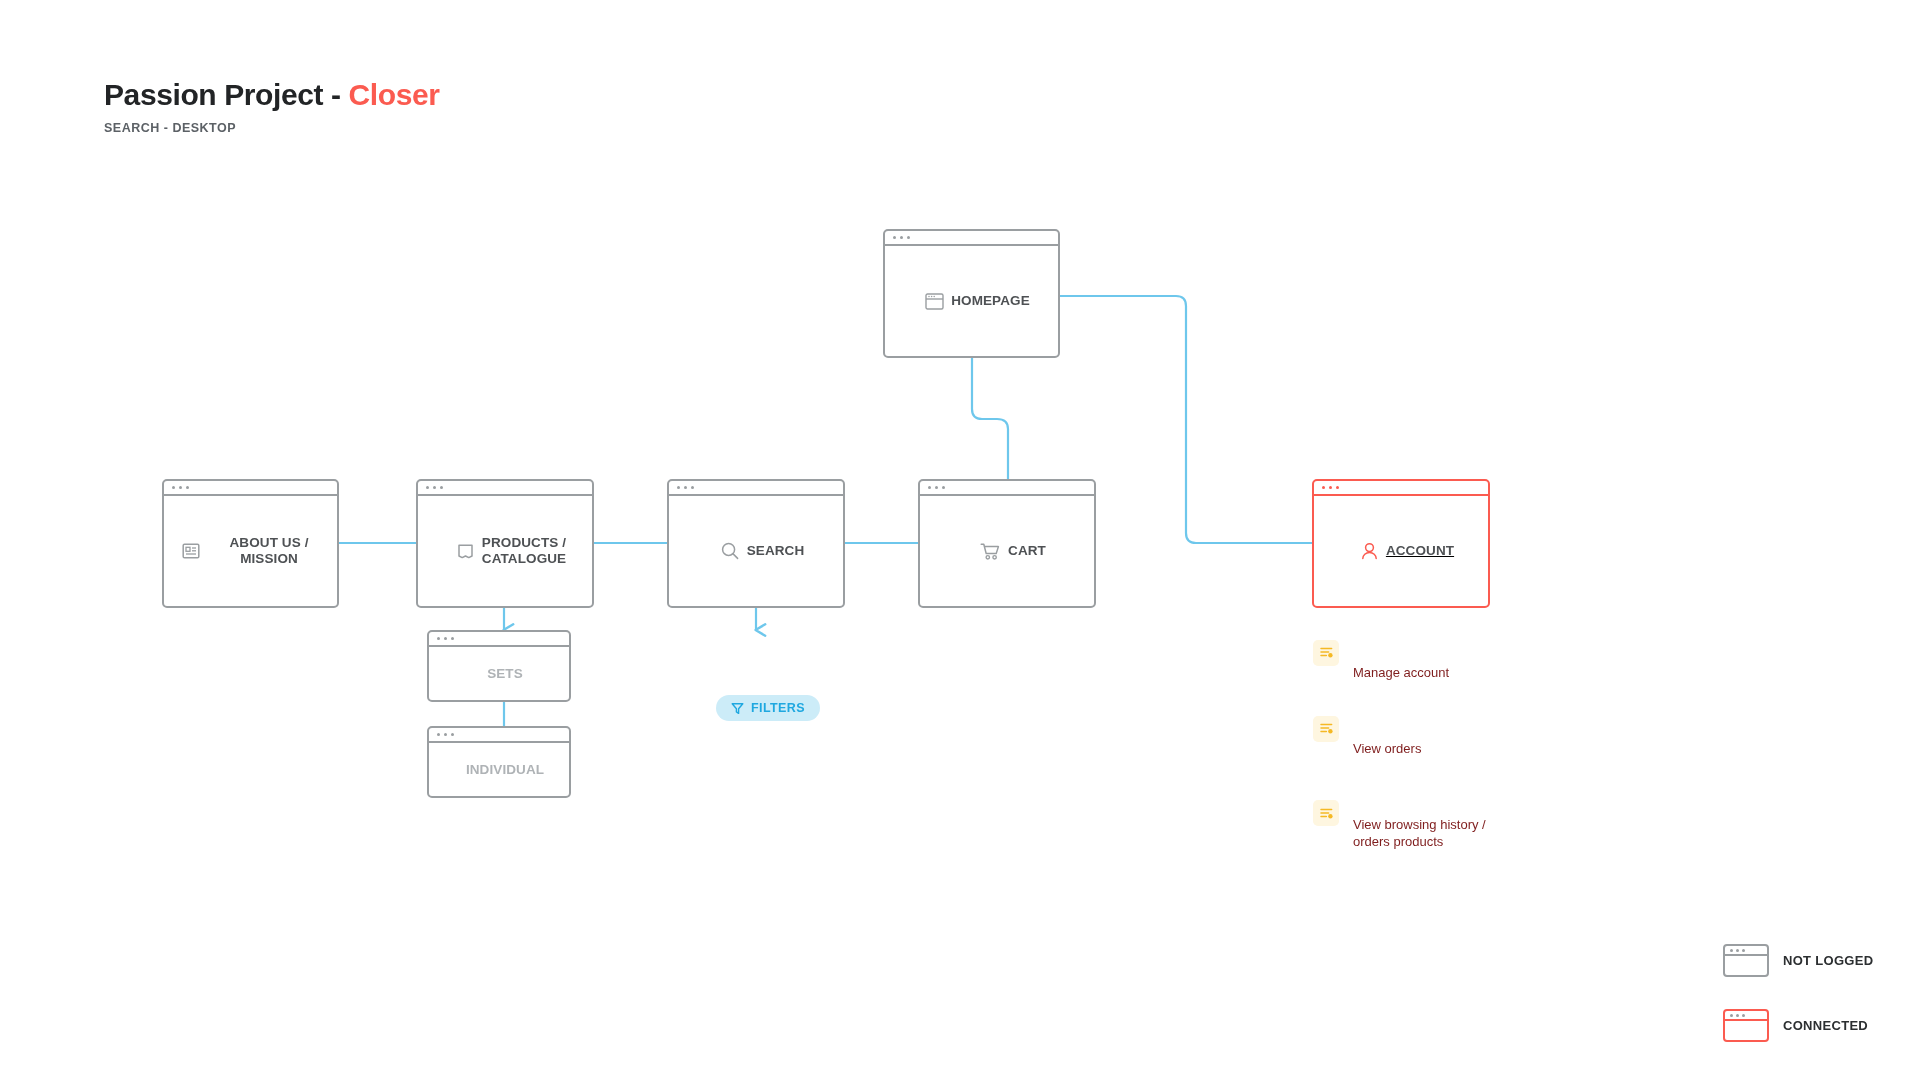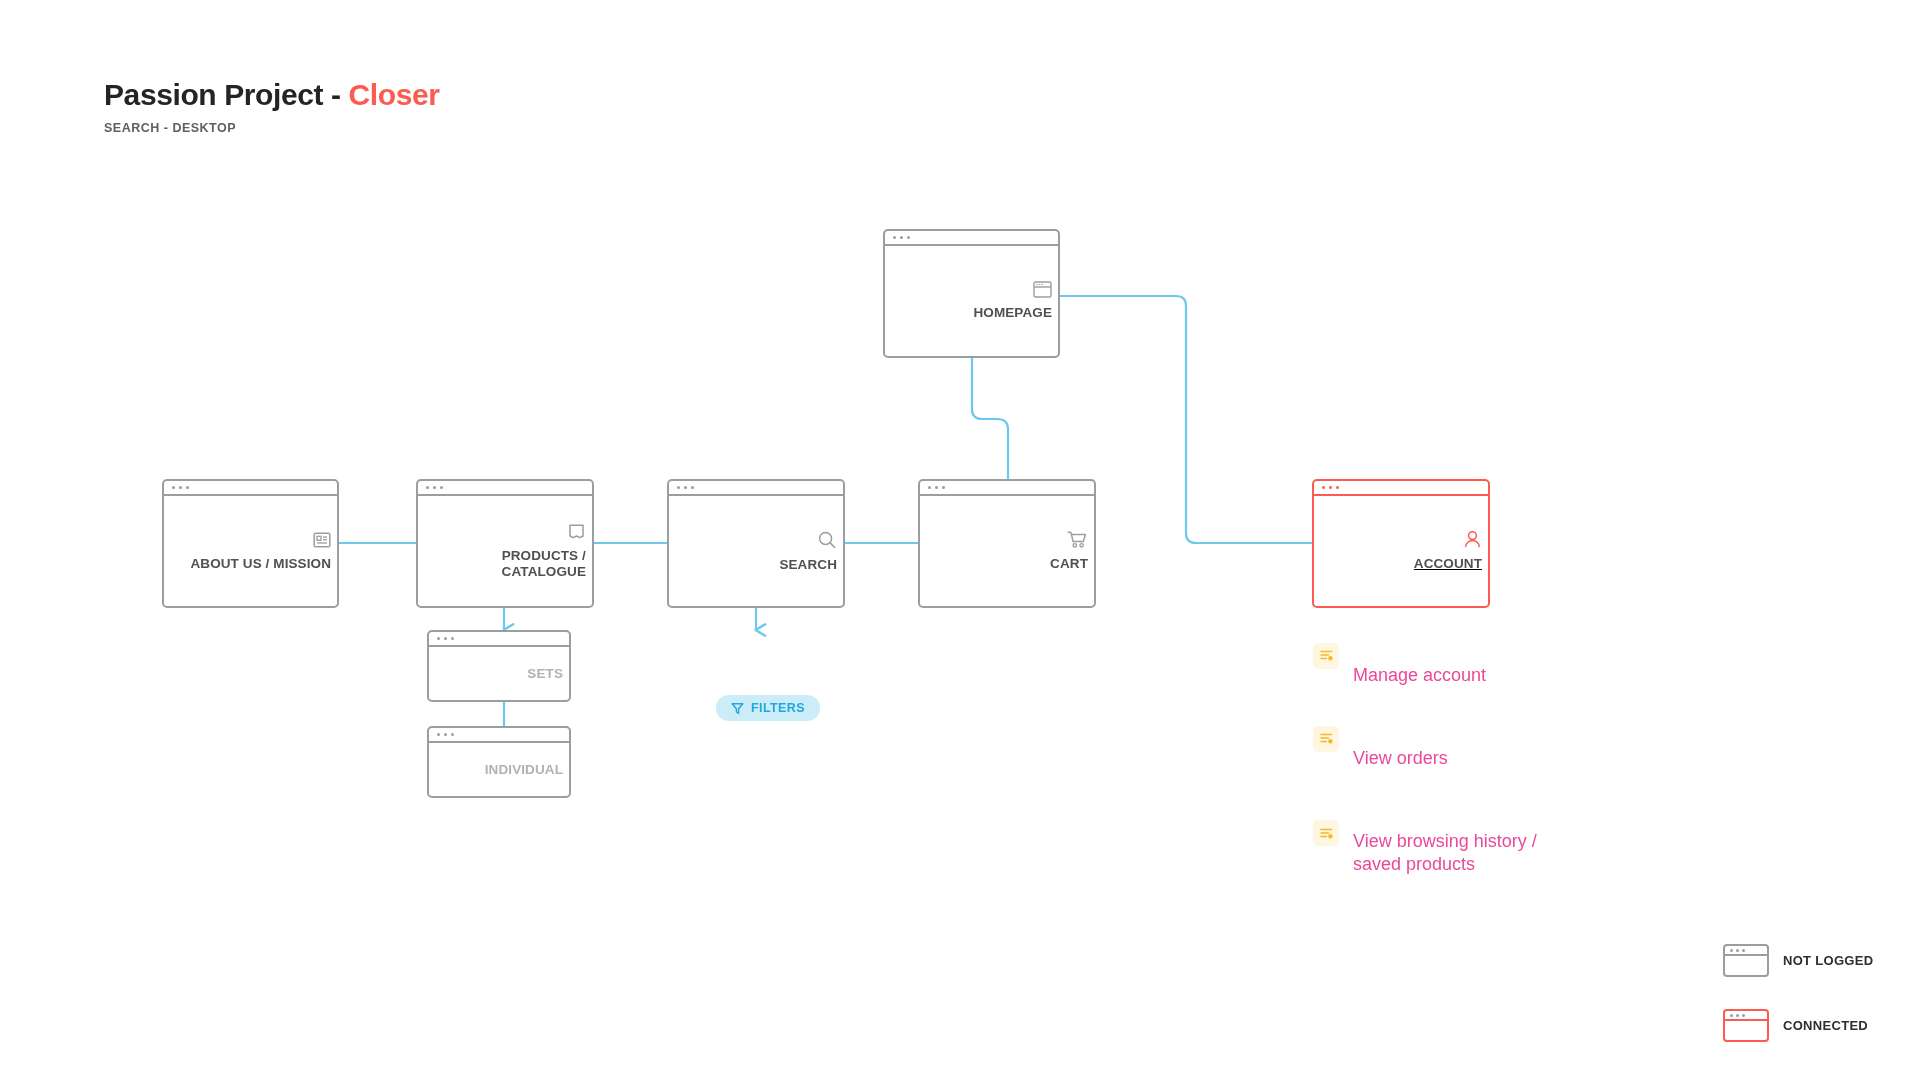--- a/index.html
+++ b/index.html
@@ -71,22 +71,22 @@
   .dot {
     width: 3px; height: 3px;
     border-radius: 50%;
     background: #9A9EA1;
   }
   .node.connected .dot { background: #FB5B50; }
 
   .node-body {
     flex: 1 1 auto;
     display: flex;
-    flex-direction: column;
-    align-items: flex-end;
+    flex-direction: row;
+    align-items: center;
     justify-content: center;
     gap: 7px;
     padding: 4px 6px;
     position: relative;
     margin-left: 12px;
   }
   .node-icon {
     display: flex;
     align-items: center;
     justify-content: center;
@@ -144,22 +144,22 @@
   .feature-icon {
     width: 26px; height: 26px;
     border-radius: 5px;
     background: #FEF6E0;
     display: flex;
     align-items: center;
     justify-content: center;
     flex: 0 0 auto;
   }
   .feature-label {
-    font-size: 18px;
-    color: #ec4899;
+    font-size: 13px;
+    color: #7f1d1d;
     line-height: 1.32;
     white-space: pre-line;
     margin-top: 40px;
   }
 
   
   #legend {
     position: absolute;
     left: 1723px;
     top: 944px;
@@ -400,21 +400,21 @@
     <div class="feature-row">
       <span class="feature-icon">
         <svg width="15" height="15" viewBox="0 0 15 15">
           <line x1="2" y1="3.4" x2="12.6" y2="3.4" stroke="#F5B924" stroke-width="1.5" stroke-linecap="round"></line>
           <line x1="2" y1="7" x2="9.6" y2="7" stroke="#F5B924" stroke-width="1.5" stroke-linecap="round"></line>
           <line x1="2" y1="10.6" x2="7.4" y2="10.6" stroke="#F5B924" stroke-width="1.5" stroke-linecap="round"></line>
           <circle cx="11.4" cy="10.3" r="2.2" fill="#F5B924"></circle>
         </svg>
       </span>
       <span class="feature-label">View browsing history /
-saved products</span>
+orders products</span>
     </div>
 
   </div>
 
   <div id="legend">
 
     <div class="legend-row">
       <span class="legend-swatch">
         <span class="legend-bar">
           <span class="dot"></span>

